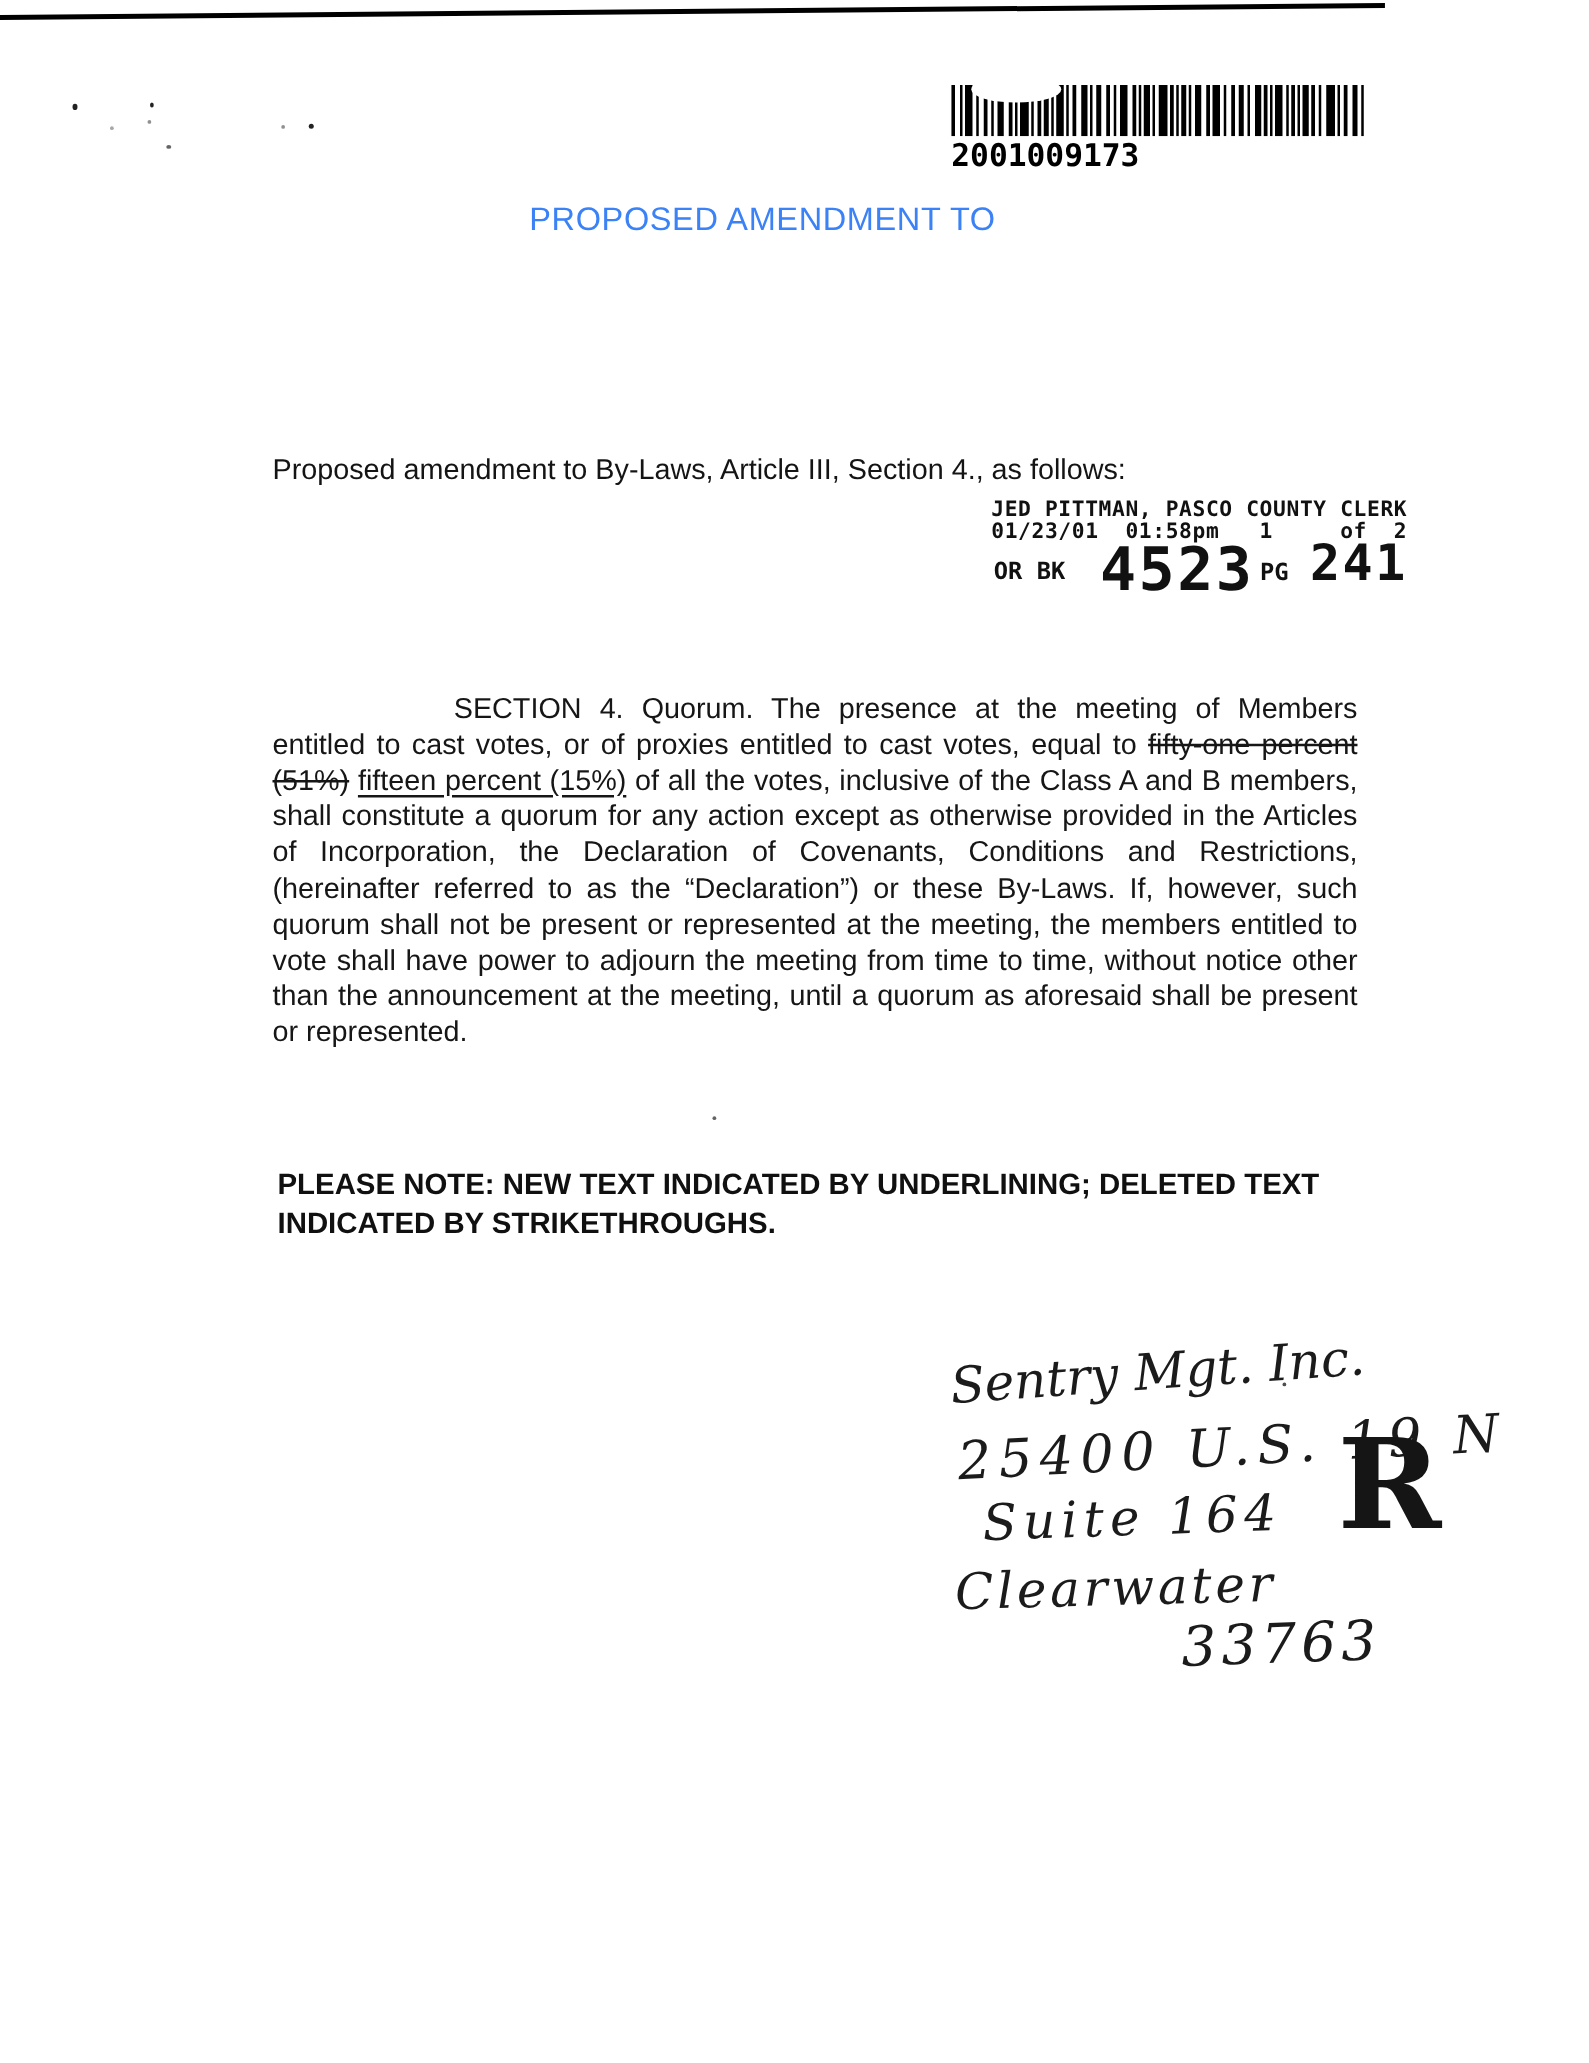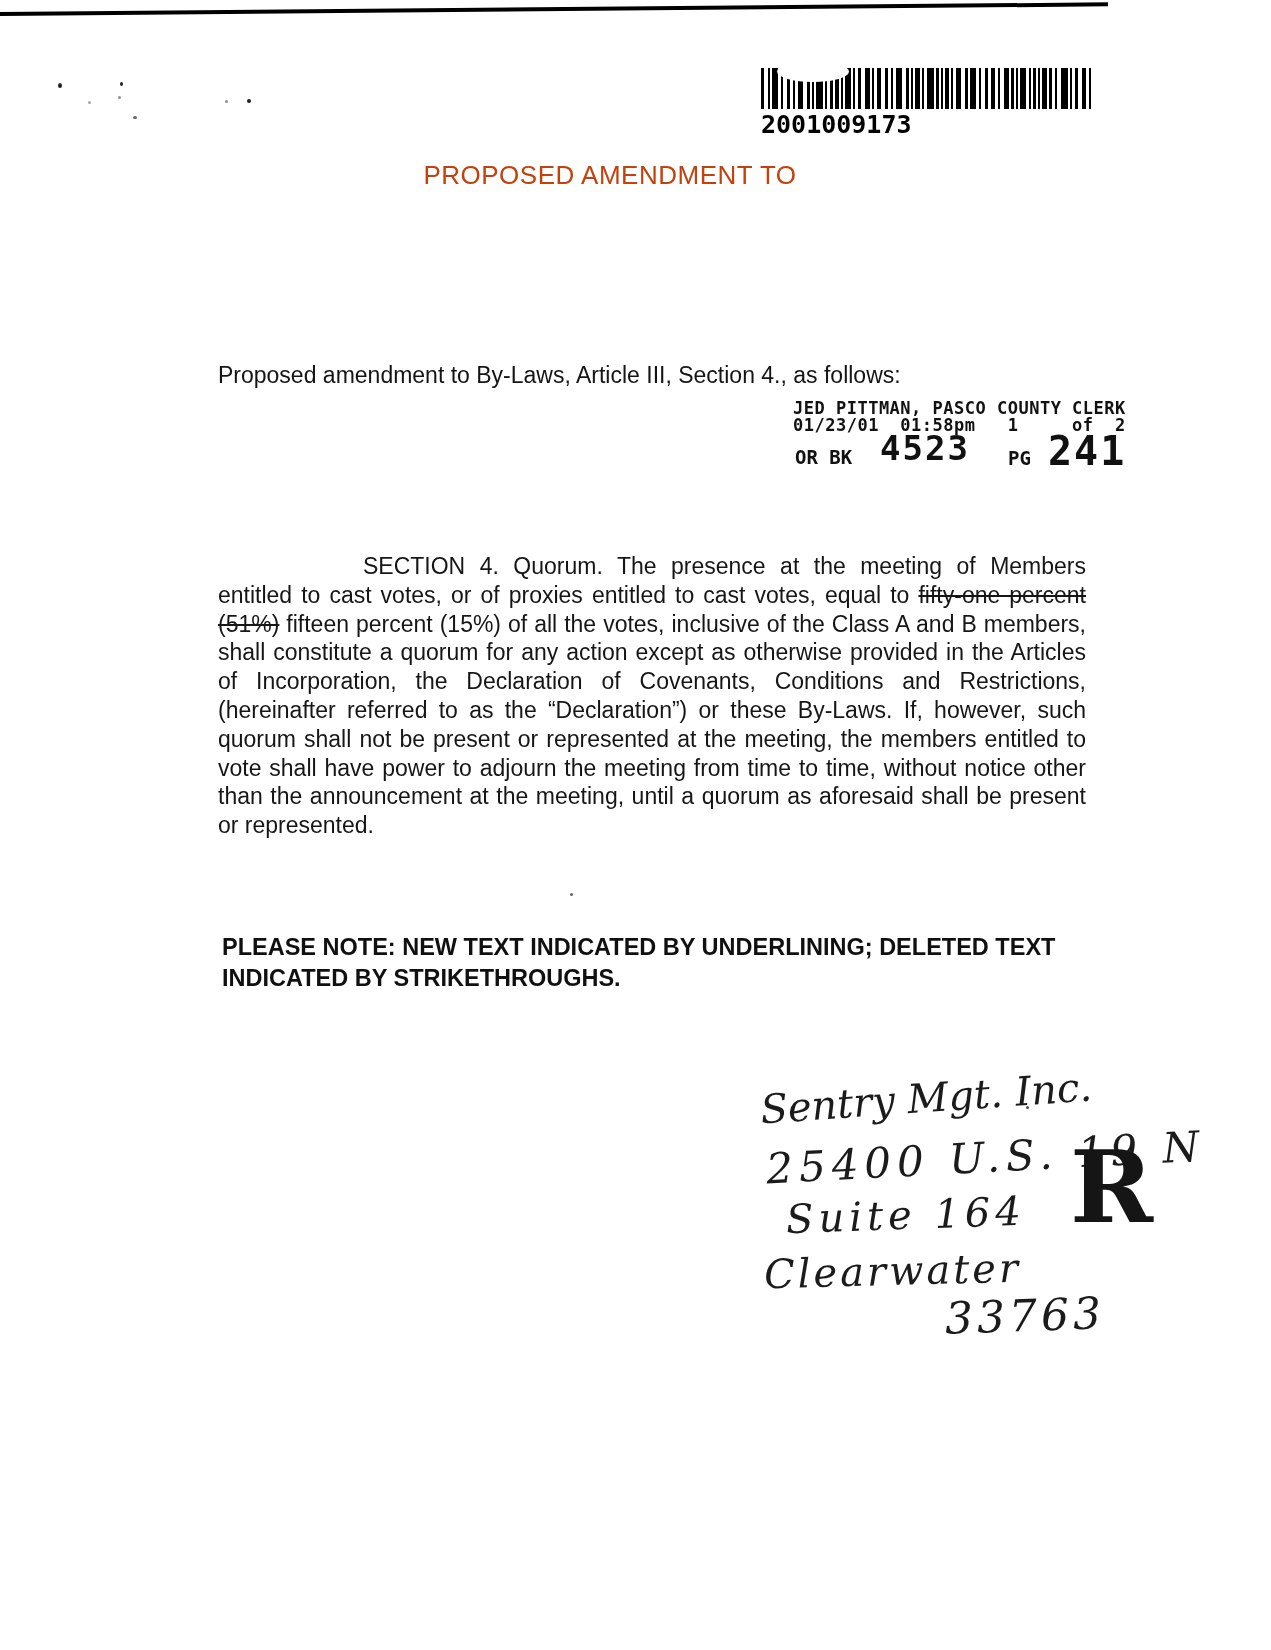--- a/index.html
+++ b/index.html
@@ -19,21 +19,21 @@
   .barcode { position:absolute; left:761px; top:68px; width:332px; }
   .barcode .bars { position:relative; display:flex; align-items:stretch; height:41px; overflow:hidden; }
   .barcode .bars div { background:#000; flex:0 0 auto; }
   .barcode-dip { position:absolute; left:16px; top:-7px; width:72px; height:21px;
     background:#fff; border-radius:50%; }
   .barcode-number { font-family:"DejaVu Sans Mono", monospace; font-weight:bold;
     font-size:25px; letter-spacing:0px; margin-top:1px; color:#000; }
 
   
   .title-block { position:absolute; left:305px; top:160px; width:610px;
-    text-align:center; font-size:26px; line-height:30px; letter-spacing:0.5px; color:#c2410c; }
+    text-align:center; font-size:26px; line-height:30px; letter-spacing:0.5px; color:#3b82f6; }
 
   
   .receipt-stamp { position:absolute; left:780px; top:284px; width:380px; height:72px;
     font-family:"DejaVu Sans Mono", monospace; font-weight:bold; font-size:19px; color:#111; }
   .receipt-stamp span { position:absolute; white-space:pre; }
   .rs-rcpt { left:3px;  top:2px; }
   .rs-rec  { left:168px; top:0; }
   .rs-ds   { left:3px;  top:24px; }
   .rs-it   { left:196px; top:22px; }
   .rs-date { left:3px;  top:46px; }
@@ -42,33 +42,33 @@
   
   .intro-line { position:absolute; left:218px; top:362px; font-size:23px; }
 
   
   .clerk-stamp { position:absolute; left:793px; top:398px; width:400px; height:80px;
     font-family:"DejaVu Sans Mono", monospace; font-weight:bold; color:#111; }
   .clerk-stamp span { position:absolute; white-space:pre; }
   .cs-line1 { left:0; top:0;  font-size:17px; letter-spacing:0.5px; }
   .cs-line2 { left:0; top:17px; font-size:17px; letter-spacing:0.5px; }
   .cs-orbk  { left:2px;  top:48px; font-size:19px; }
-  .cs-book  { left:87px; top:30px; font-size:34px; letter-spacing:2px; }
+  .cs-book  { left:87px; top:30px; font-size:48px; letter-spacing:2px; }
   .cs-pg    { left:215px; top:49px; font-size:19px; }
   .cs-page  { left:255px; top:30px; font-size:40px; letter-spacing:2px; }
 
   
   .article-heading { position:absolute; left:315px; top:443px; width:600px;
     text-align:center; font-size:24px; line-height:30px; }
 
   
   .section-paragraph { position:absolute; left:218px; top:552px; width:868px;
     font-size:23px; line-height:28.8px; text-align:justify; text-indent:145px; color:#161616; }
   .seg-strike { text-decoration:line-through; text-decoration-thickness:2px; }
-  .seg-underline { text-decoration-thickness:2px; text-underline-offset:4px; }
+  .seg-underline { text-decoration:underline; text-decoration-thickness:2px; text-underline-offset:4px; }
 
   
   .note-block { position:absolute; left:222px; top:932px; width:872px;
     font-size:23.5px; line-height:31px; font-weight:bold; color:#101010; }
 
   
   .hand { position:absolute; font-family:"DejaVu Serif", serif; font-style:italic;
     color:#1b1b1b; white-space:nowrap; }
   .hw1 { left:760px; top:1075px; font-size:40px; transform:rotate(-4deg); }
   .hw2 { left:766px; top:1133px; font-size:42px; letter-spacing:6px; transform:rotate(-3deg); }

